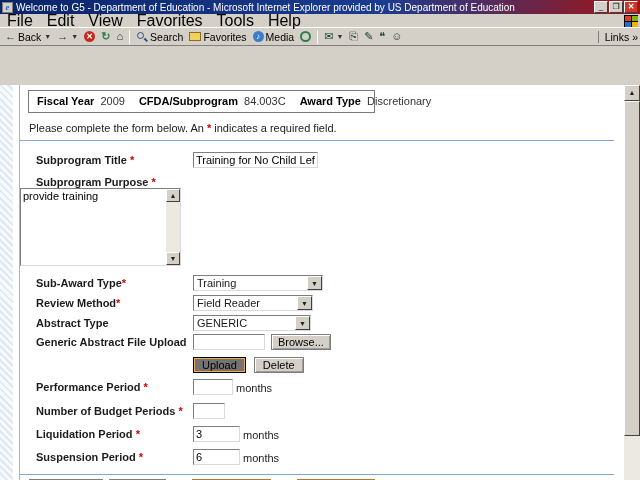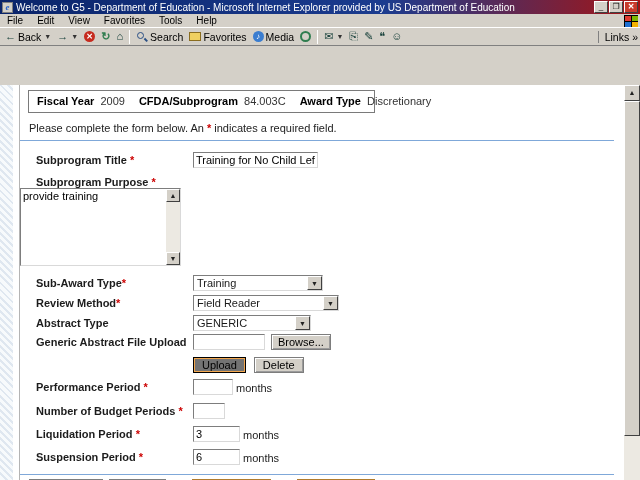--- a/index.html
+++ b/index.html
@@ -7,21 +7,21 @@
   body { font-family:"Liberation Sans", sans-serif; background:#d4d0c8; position:relative; font-size:11px; }
 
   
   .titlebar { height:14px; background:linear-gradient(90deg,#0a246a 0%,#1b3c8f 60%,#a51414 100%); display:flex; align-items:center; padding:0 2px; color:#fff; }
   .titlebar .ie-ico { width:11px; height:11px; background:#d4d0c8; border:1px solid #808080; color:#2b64c8; font:italic bold 9px "Liberation Serif",serif; line-height:9px; text-align:center; margin-right:3px; }
   .titlebar .t-text { font-weight:normal; font-size:10px; white-space:nowrap; overflow:hidden; flex:1; }
   .winbtn { width:14px; height:12px; margin-left:1px; background:#d4d0c8; border:1px solid; border-color:#fff #404040 #404040 #fff; font-size:8px; line-height:10px; text-align:center; color:#000; }
   .winbtn.close { background:#c83a2a; color:#fff; font-weight:bold; }
 
   .menubar { height:14px; background:#d4d0c8; display:flex; align-items:center; border-bottom:1px solid #fff; }
-  .menubar .mitem { padding:2px 7px; font-size:10px; color:#000; }
+  .menubar .mitem { padding:2px 7px; font-size:16px; color:#000; }
   .menubar .spacer { flex:1; }
   .winlogo { width:14px; height:12px; margin-right:2px; display:grid; grid-template-columns:6px 6px; grid-template-rows:5px 5px; gap:1px; background:#000; padding:1px; }
   .winlogo i { display:block; }
   .winlogo i:nth-child(1){background:#e03c31;} .winlogo i:nth-child(2){background:#7db700;}
   .winlogo i:nth-child(3){background:#1f6fd0;} .winlogo i:nth-child(4){background:#f2b200;}
 
   .toolbar { height:18px; background:#d4d0c8; display:flex; align-items:center; border-bottom:1px solid #808080; padding:0 2px; font-size:10.5px; color:#000; }
   .tbtn { display:flex; align-items:center; gap:2px; padding:1px 3px; white-space:nowrap; }
   .tsep { width:1px; height:14px; background:#808080; border-right:1px solid #fff; margin:0 3px; }
   .tico { font-size:11px; line-height:11px; color:#17403a; }
@@ -211,21 +211,21 @@
     <div class="frow" style="margin-top:9px;">
       <span class="flabel"><span>Sub-Award Type</span><span class="red">*</span></span>
       <span class="sel" style="width:130px;">
         <span class="stext">Training</span>
         <span class="sarrow">▼</span>
       </span>
     </div>
 
     <div class="frow" style="margin-top:4px;">
       <span class="flabel"><span>Review Method</span><span class="red">*</span></span>
-      <span class="sel" style="width:146px;justify-content:flex-end;">
+      <span class="sel" style="width:120px;justify-content:flex-end;">
         <span class="stext">Field Reader</span>
         <span class="sarrow">▼</span>
       </span>
     </div>
 
     <div class="frow" style="margin-top:4px;">
       <span class="flabel">Abstract Type</span>
       <span class="sel" style="width:118px;">
         <span class="stext">GENERIC</span>
         <span class="sarrow">▼</span>

